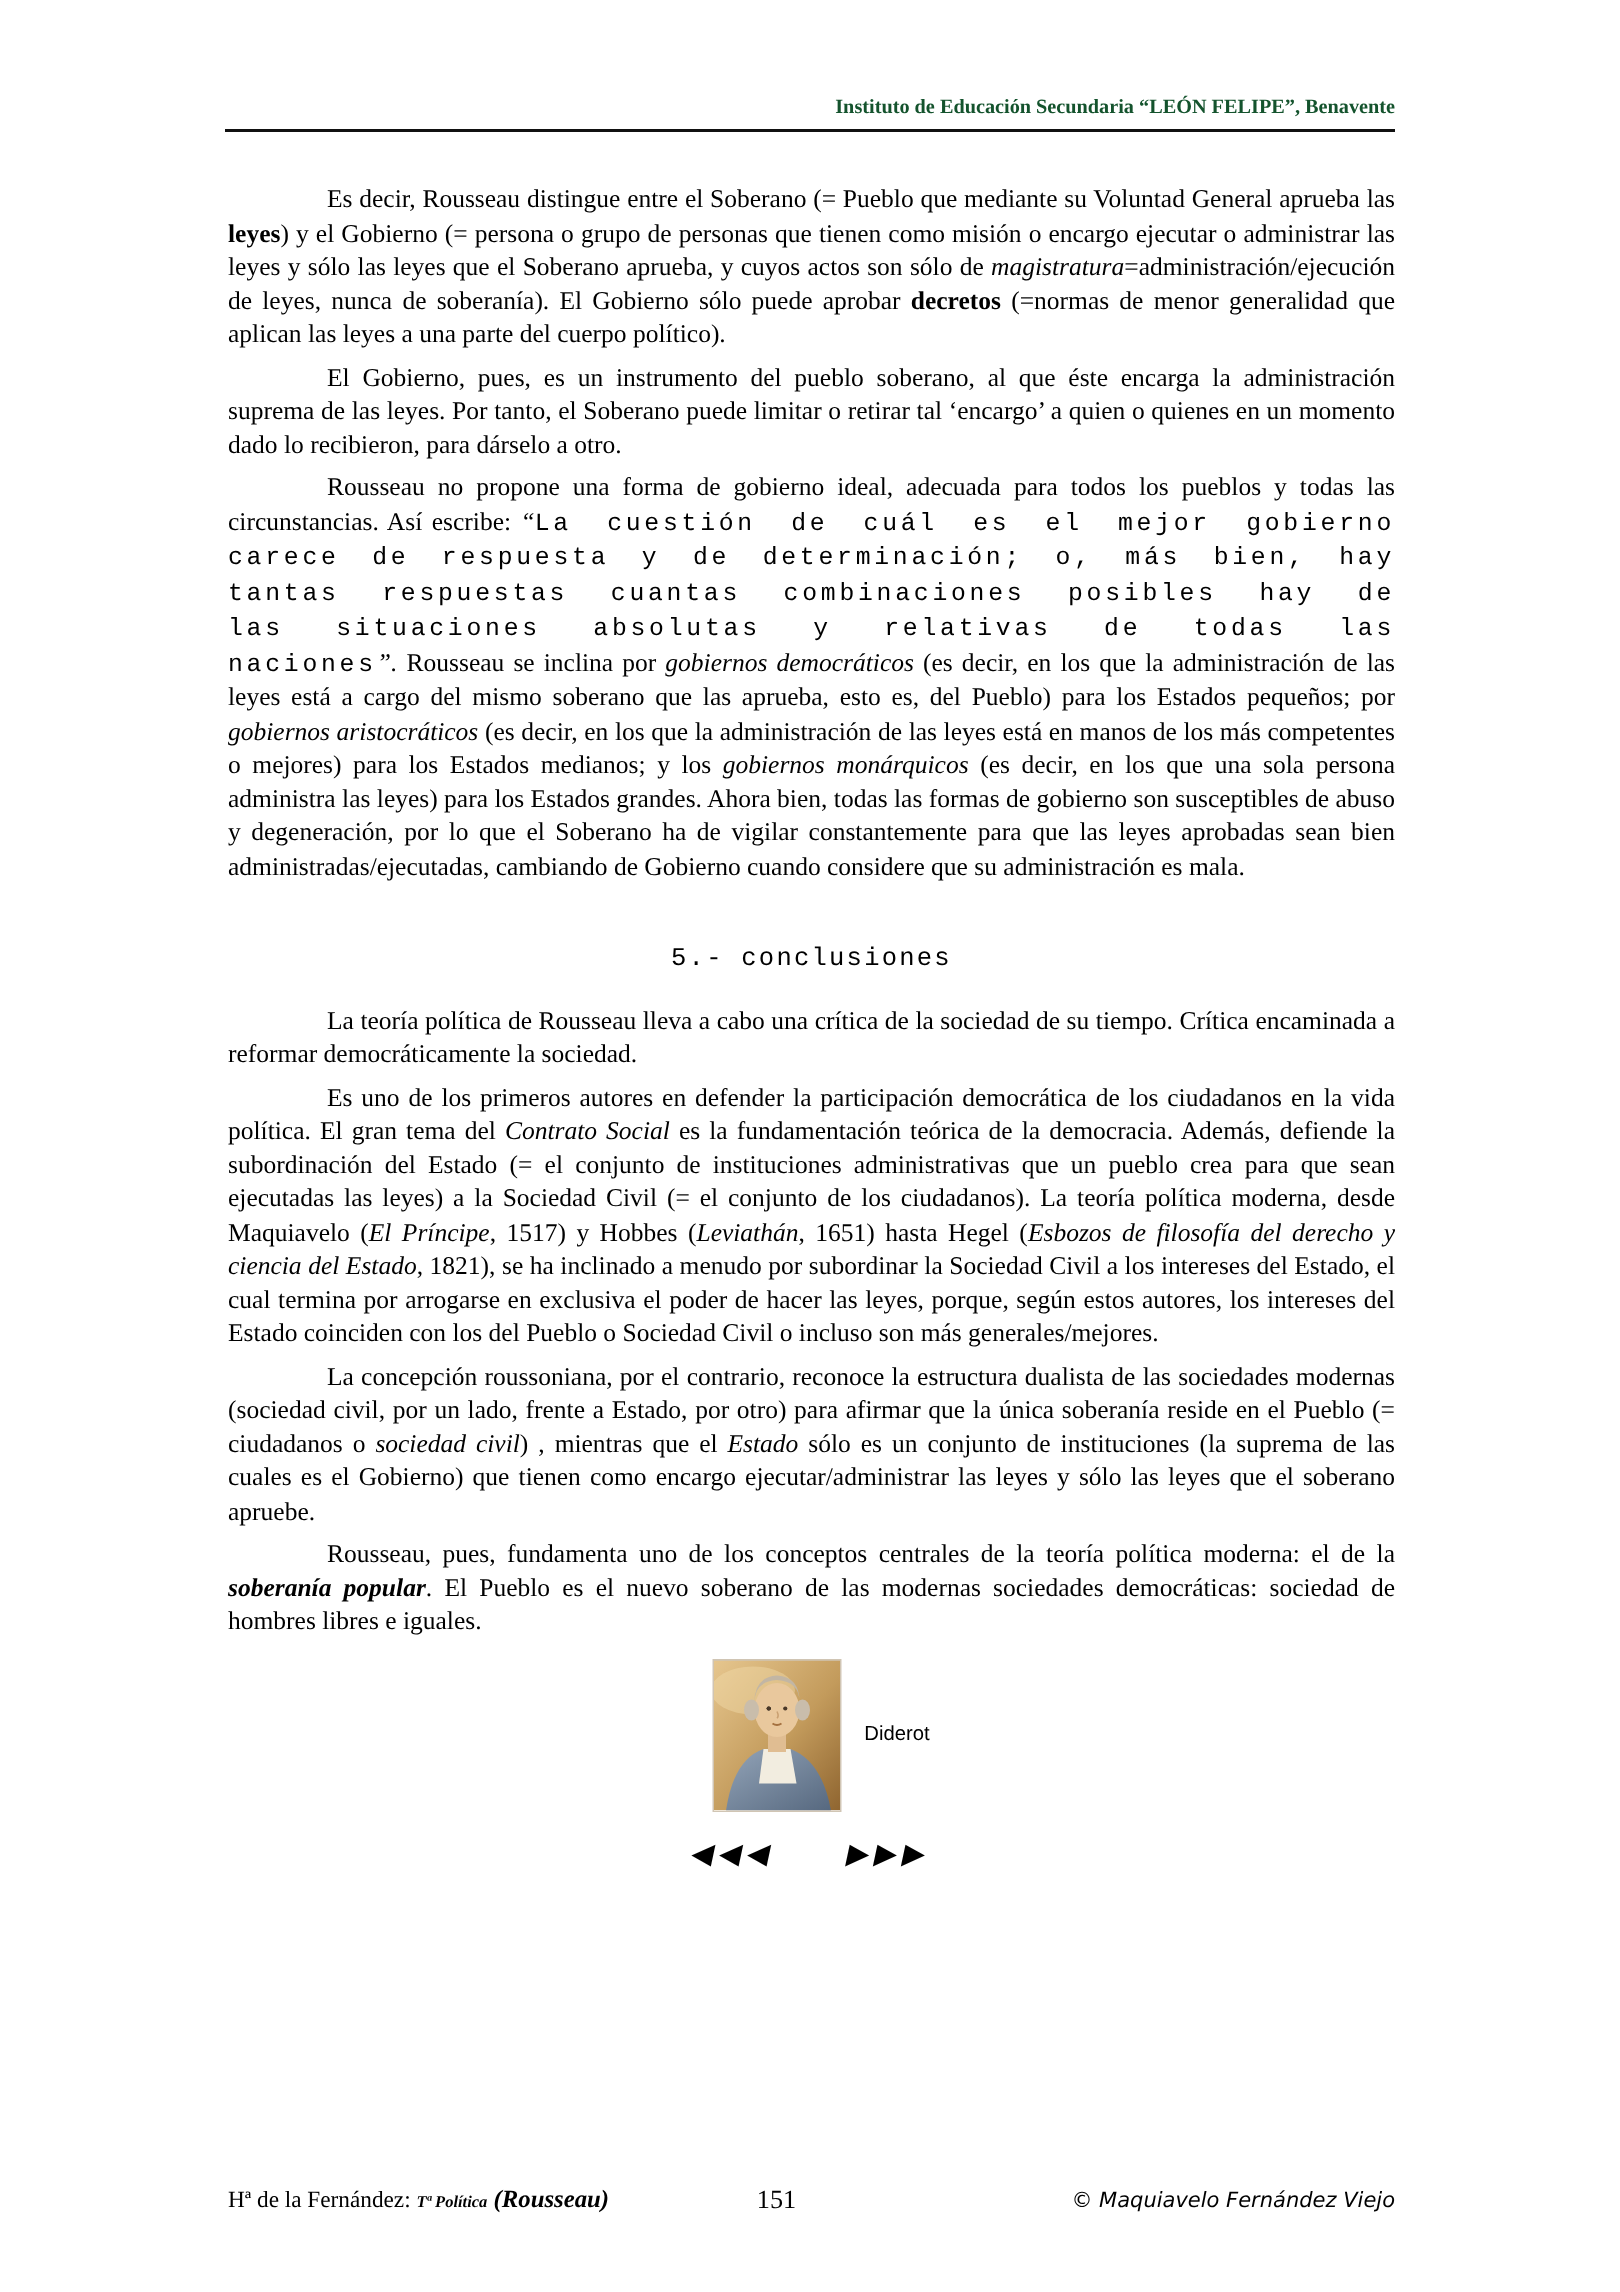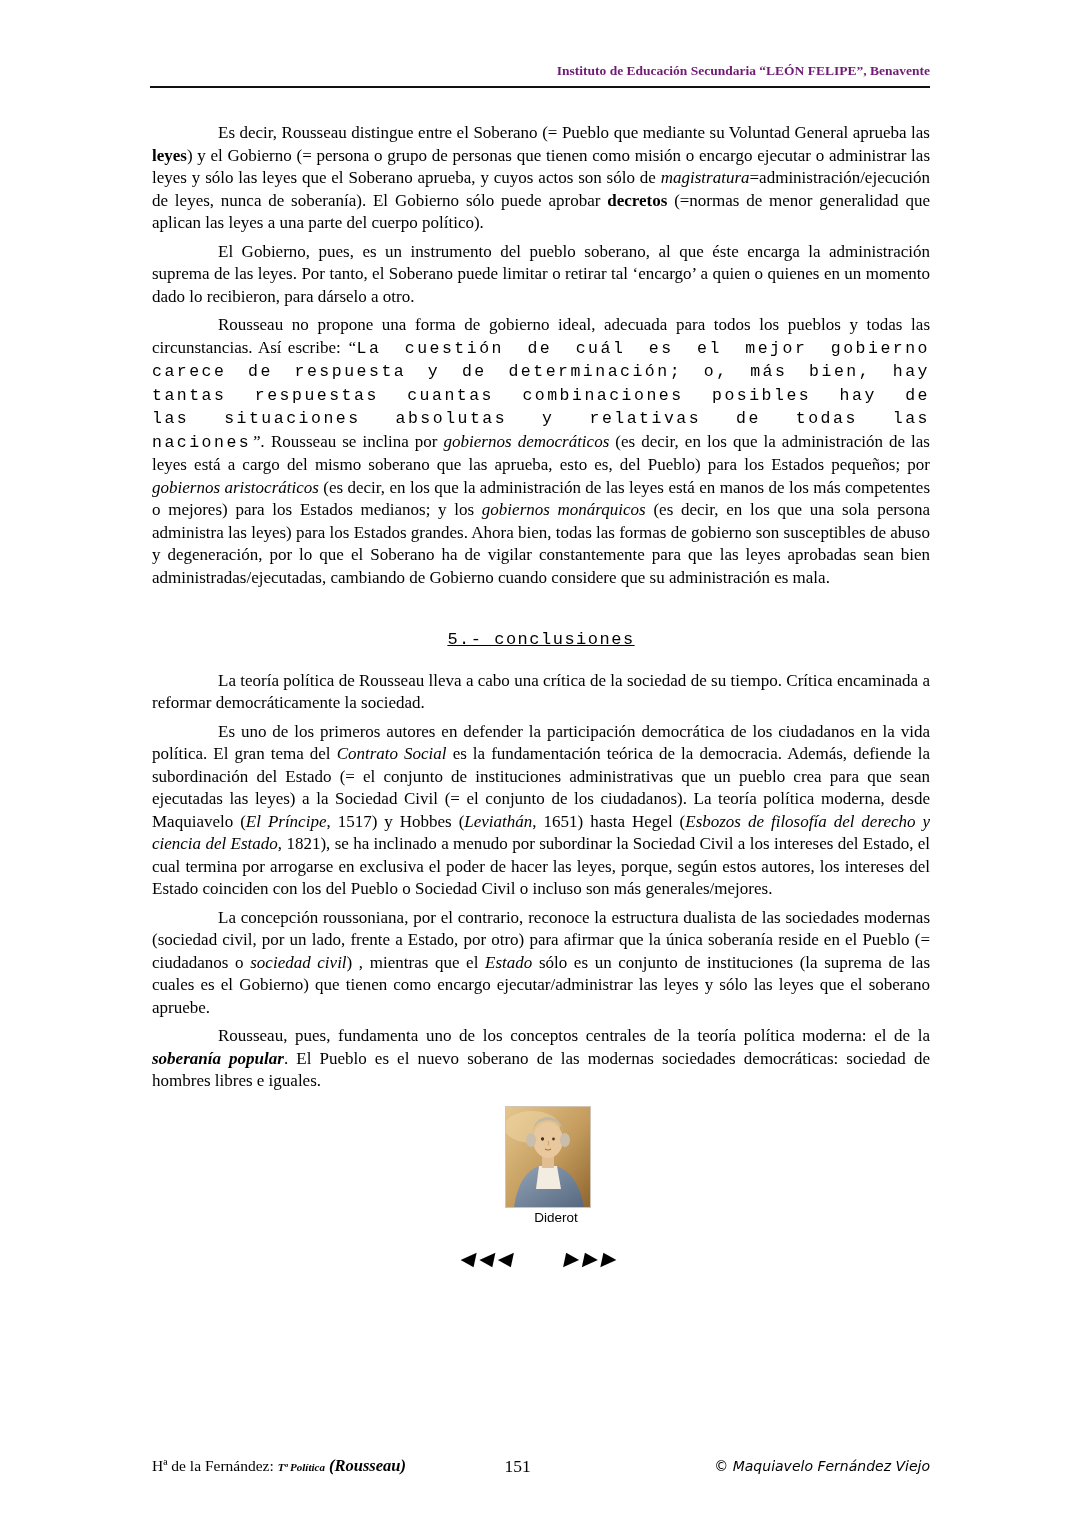--- a/index.html
+++ b/index.html
@@ -14,21 +14,21 @@
   }
 
   
   .header-text {
     position: absolute;
     top: 63px;
     right: 150px;
     font-family: "Liberation Serif", serif;
     font-size: 13.5px;
     font-weight: bold;
-    color: #701a75;
+    color: #14532d;
   }
   .header-rule {
     position: absolute;
     top: 86px;
     left: 150px;
     right: 150px;
     border-top: 2px solid #111;
   }
 
   
@@ -57,30 +57,29 @@
     word-spacing: 9px;
   }
 
   .section-heading {
     text-align: center;
     margin: 40px 0 18px 0;
     font-family: "Liberation Mono", "DejaVu Sans Mono", monospace;
     font-size: 17px;
     letter-spacing: 1.5px;
   }
-  .heading-text { text-decoration: underline; }
+  .heading-text { }
 
   
   .figure-row {
     display: flex;
     justify-content: center;
     align-items: center;
     margin-top: 14px;
     margin-left: 14px;
-    flex-direction: column;
   }
   .portrait {
     width: 84px;
     height: 100px;
     line-height: 0;
     box-shadow: 0 0 0 1px rgba(120,90,40,0.35);
   }
   .figure-caption {
     margin-left: 16px;
     font-family: "Liberation Sans", sans-serif;

